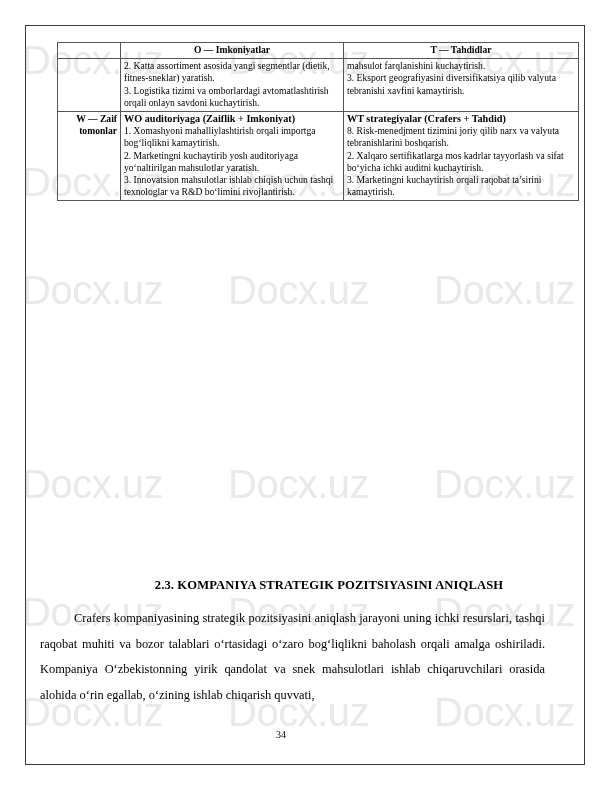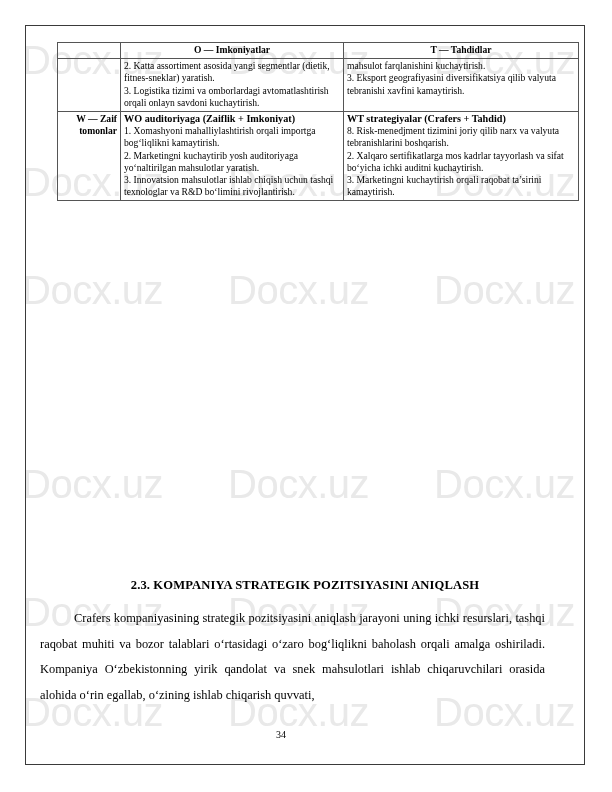--- a/index.html
+++ b/index.html
@@ -102,20 +102,21 @@
   
   .section-heading {
     position: absolute;
     left: 25px;
     top: 578px;
     width: 560px;
     text-align: center;
     font-weight: bold;
     font-size: 12.6px;
     letter-spacing: 0.1px;
+    padding-left: 24px;
   }
   .body-para {
     position: absolute;
     left: 40px;
     top: 606px;
     width: 505px;
     text-align: justify;
     text-indent: 34px;
     font-size: 12.4px;
     line-height: 25.5px;

